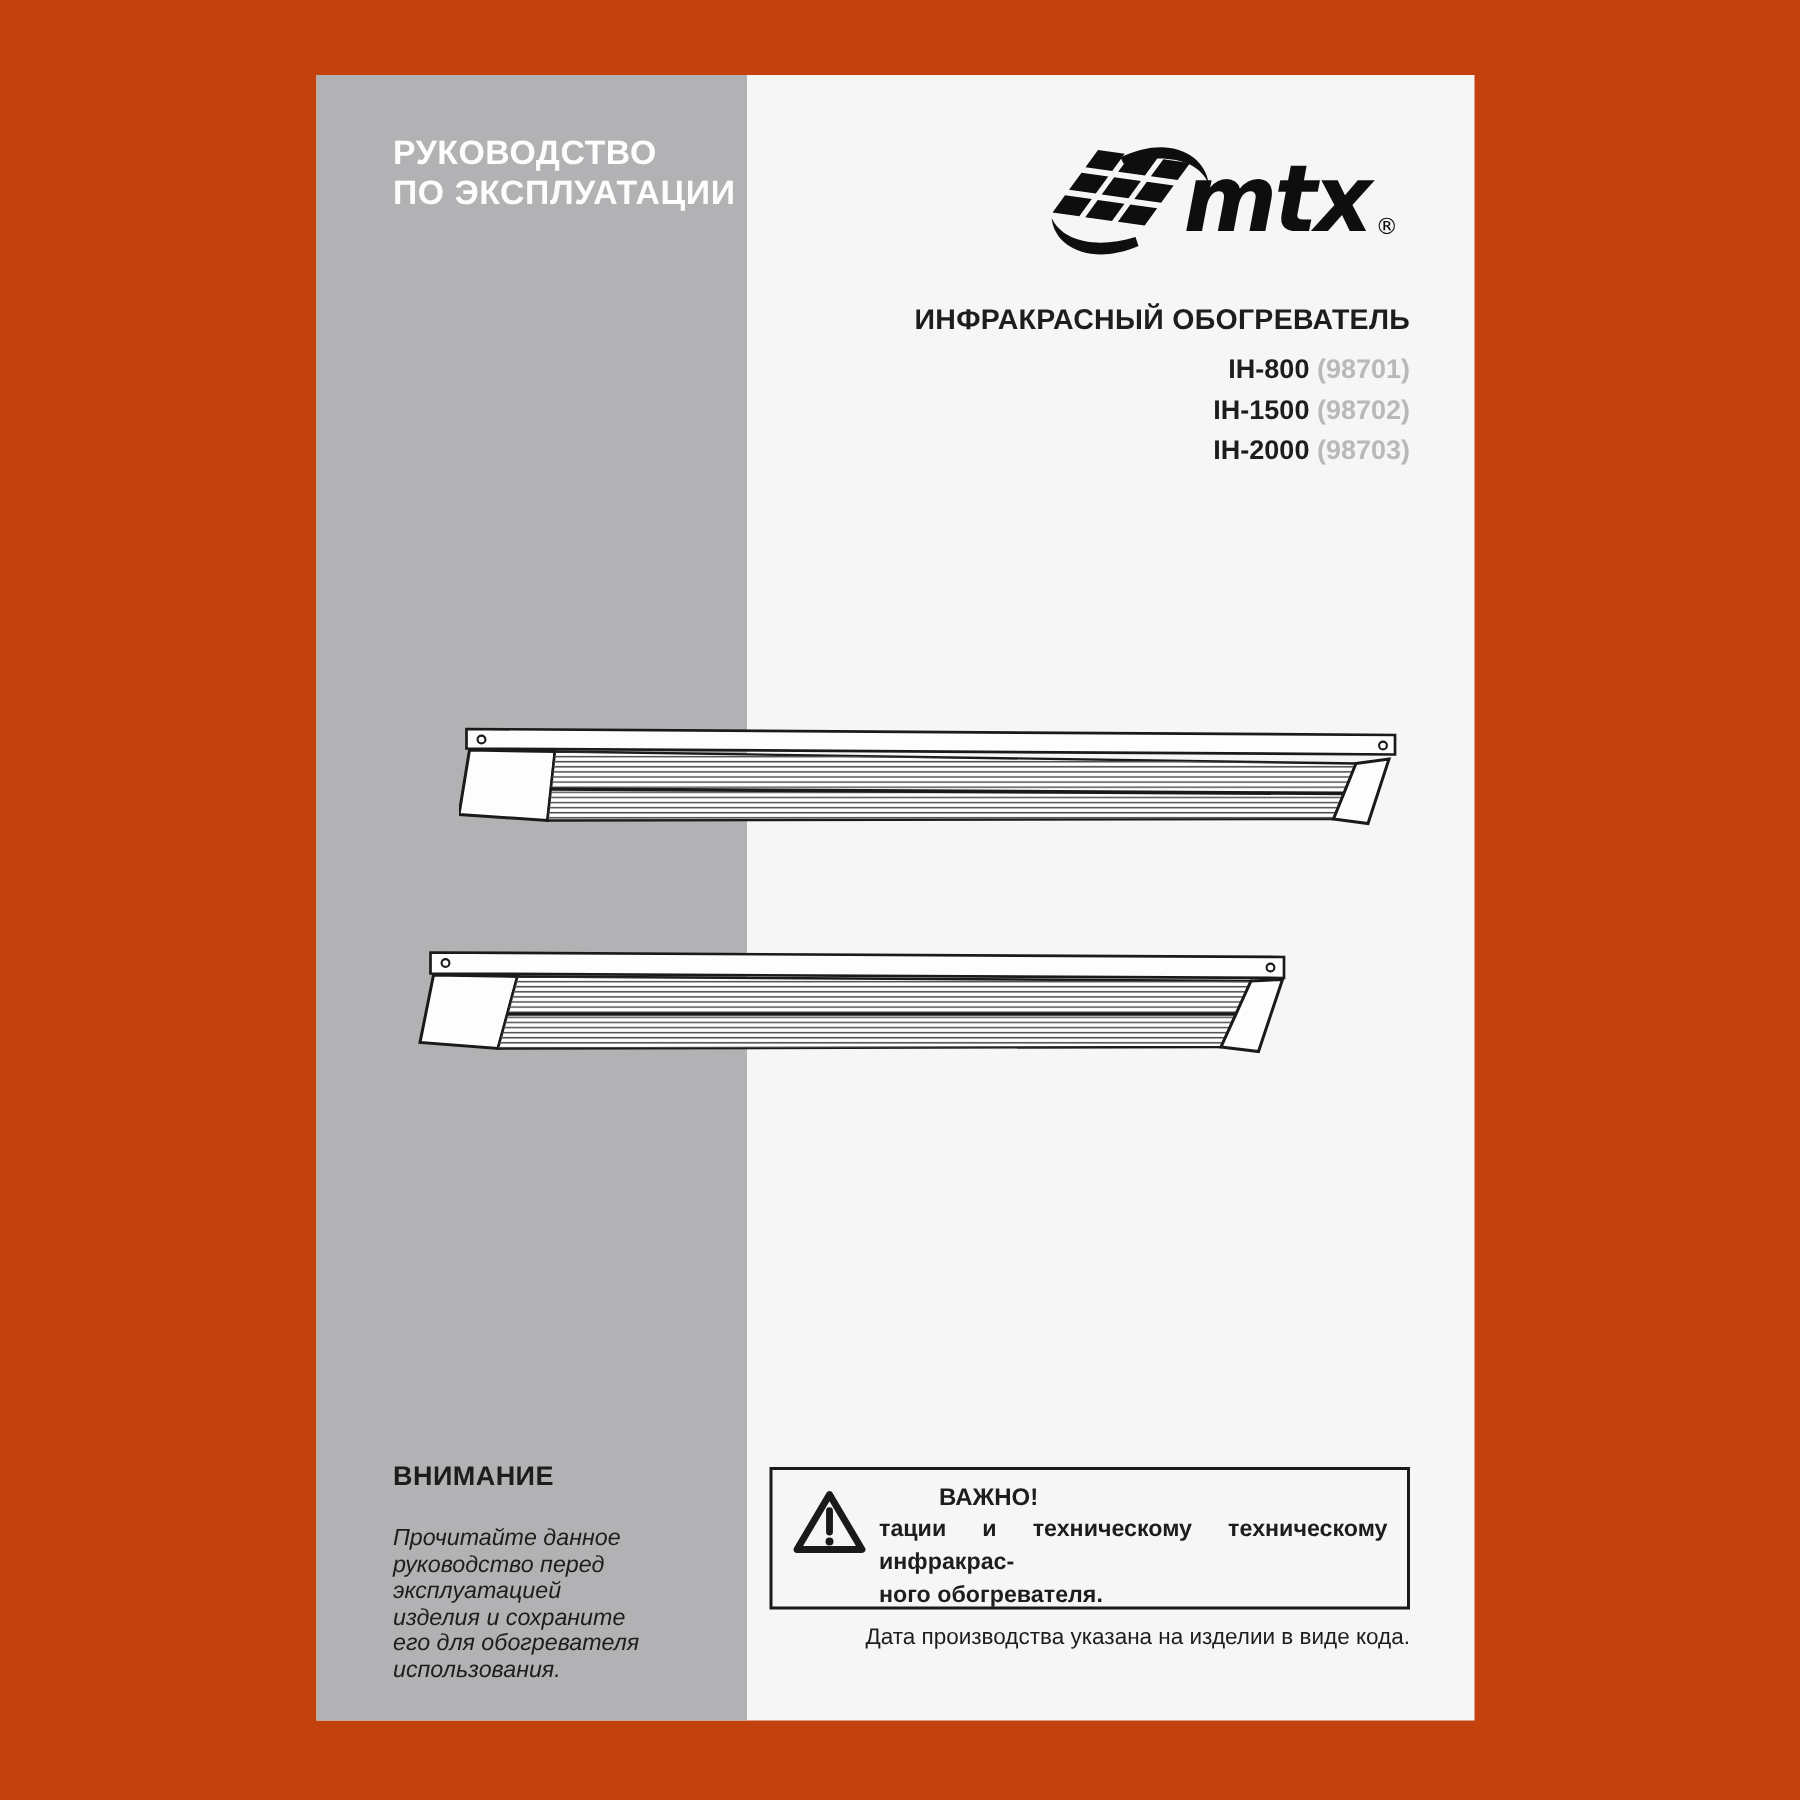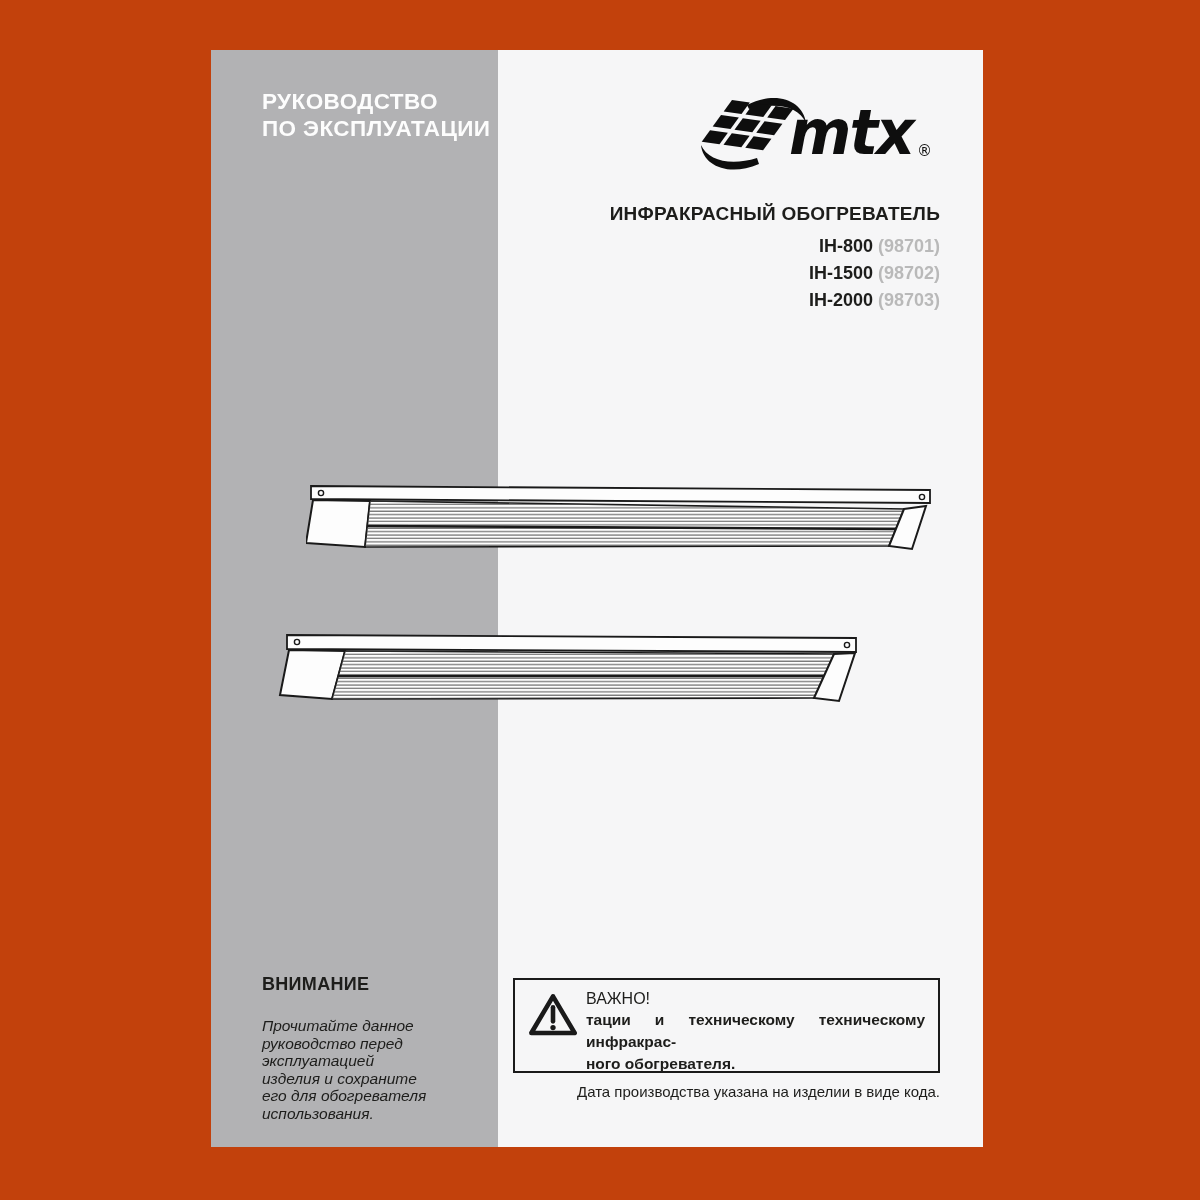--- a/index.html
+++ b/index.html
@@ -24,21 +24,21 @@
   .heater2 { position:absolute; left:67px; top:583px; }
 
   .attention { position:absolute; left:51px; top:924px; color:#1d1d1b; width:215px; }
   .attention-heading { font-size:18px; font-weight:bold; letter-spacing:0.3px; margin-bottom:22px; }
   .attention-line { font-size:15.5px; line-height:17.6px;font-style:italic; }
 
   .important-box { position:absolute; left:302px; top:928px; width:427px; height:95px;
                    border:2px solid #1a1a1a; }
   .warning-icon { position:absolute; left:13px; top:13px; }
   .important-text { position:absolute; left:71px; top:8px; right:13px; color:#1d1d1b; }
-  .important-heading { font-size:16px; font-weight:normal; line-height:21px; }
+  .important-heading { font-size:16px; font-weight:bold; line-height:21px;margin-left:40px; }
   .imp-line { font-size:15.5px; font-weight:bold; line-height:22px;
               text-align:justify; text-align-last:justify; }
   .imp-line.last { text-align:left; text-align-last:left; }
 
   .footer-note { position:absolute; right:43px; top:1033px; font-size:15px; color:#1d1d1b; }
 </style>
 </head>
 <body>
 
 <div class="canvas">

